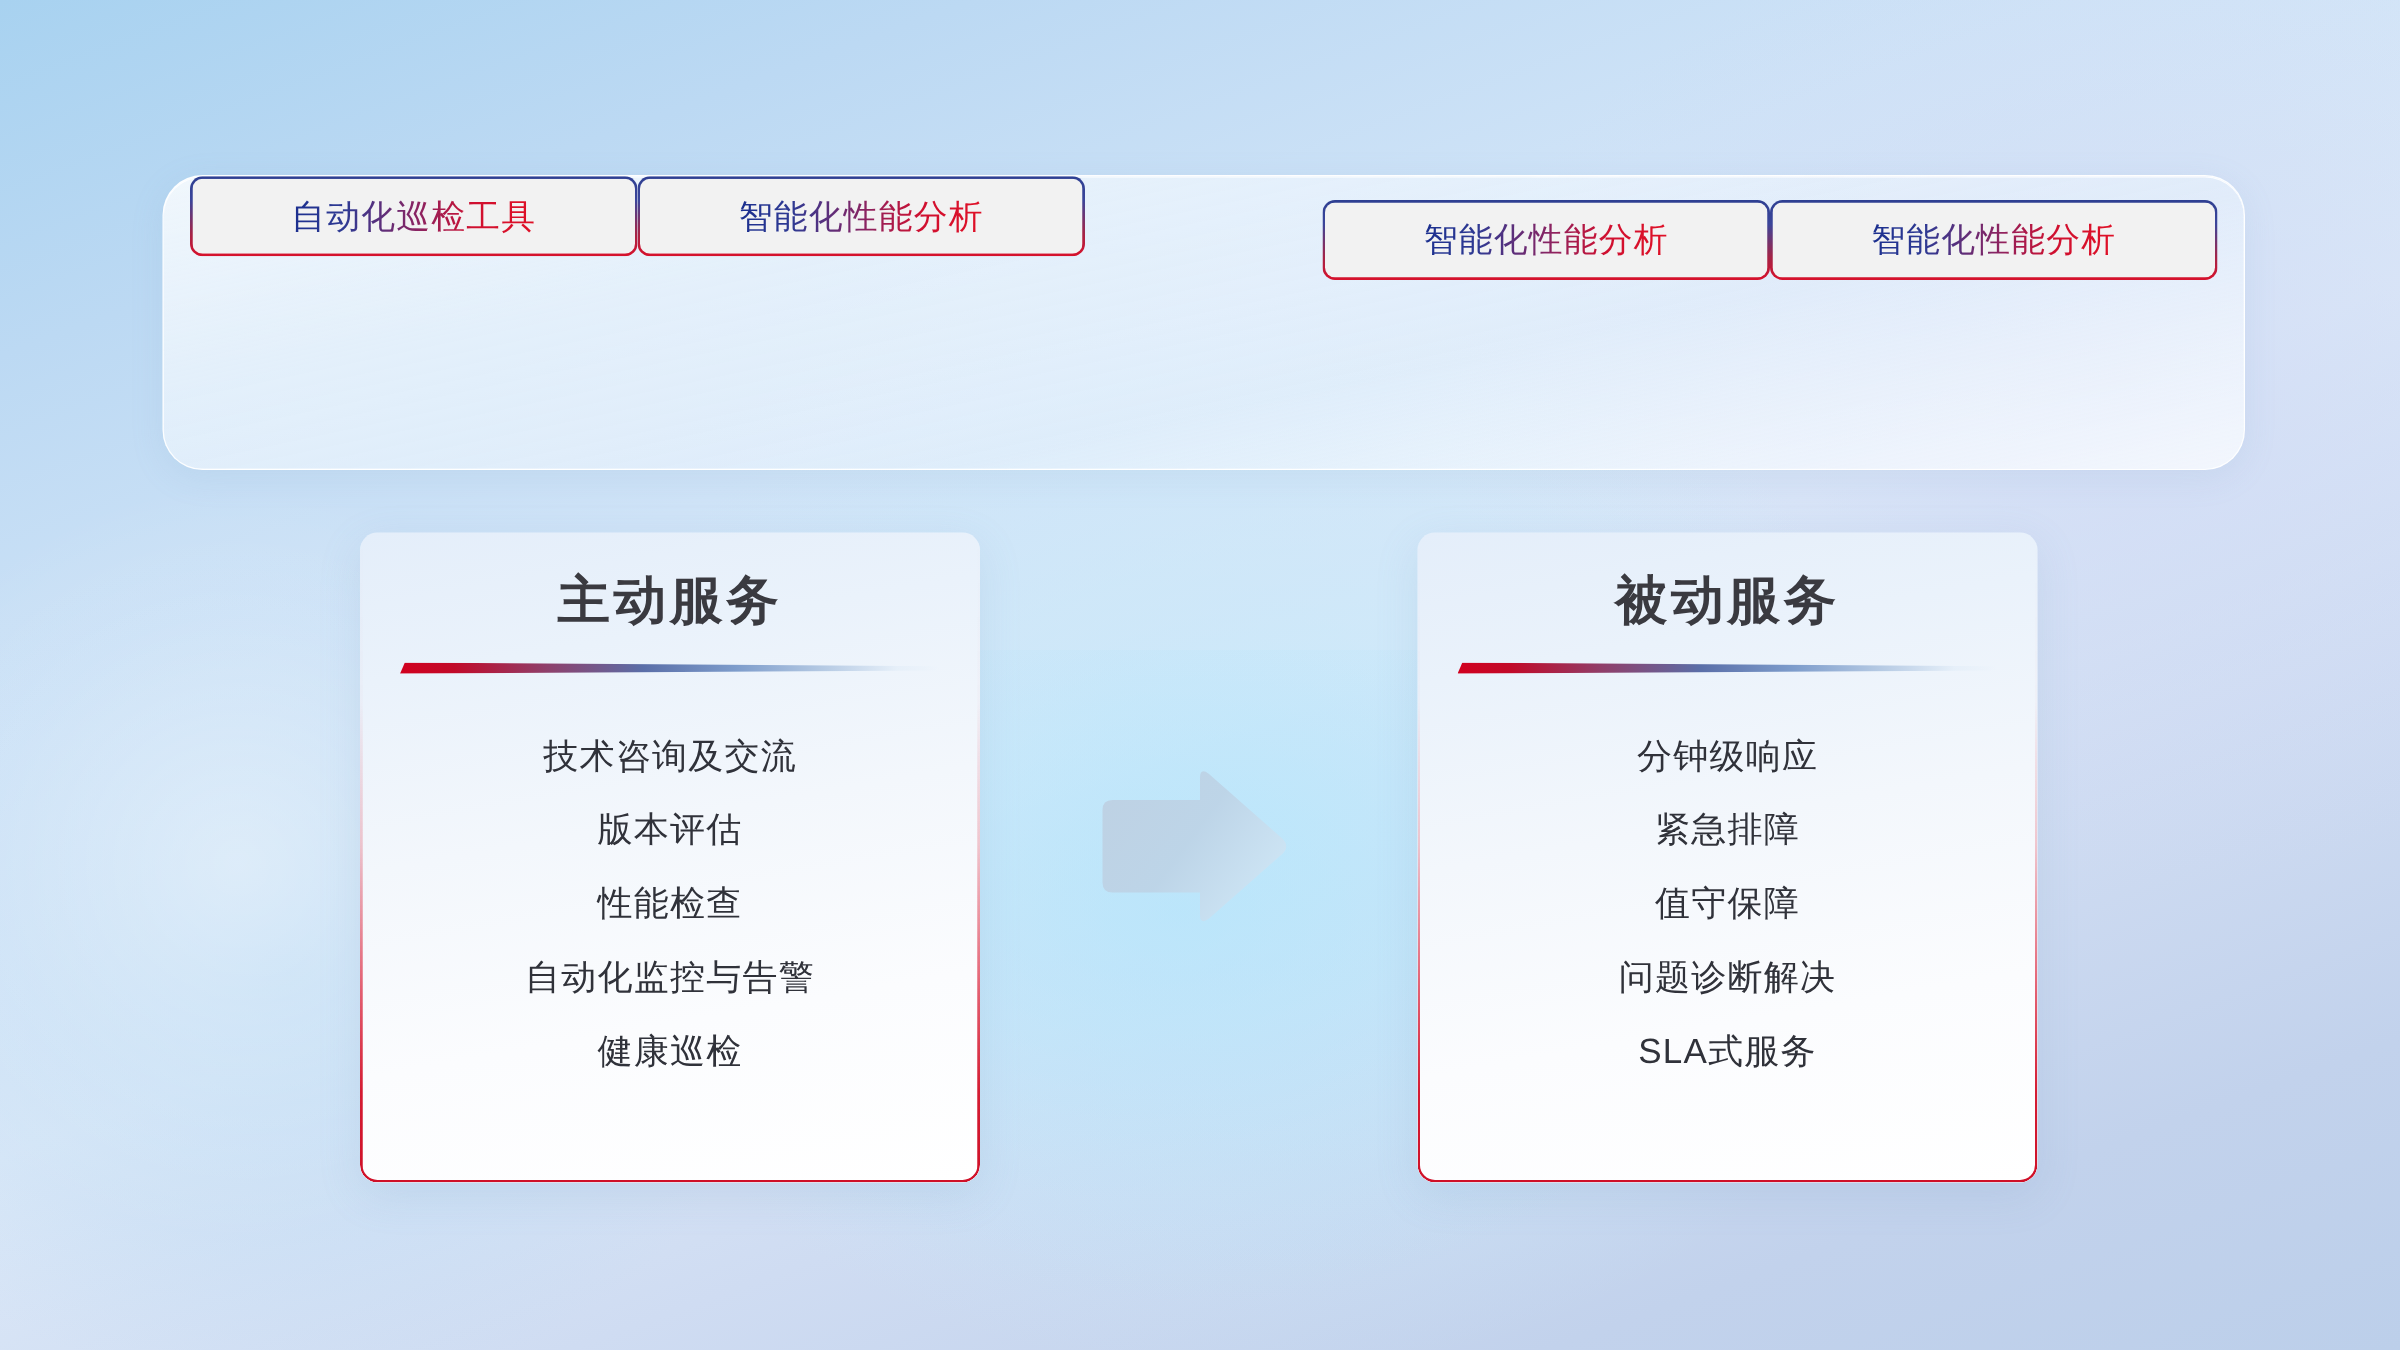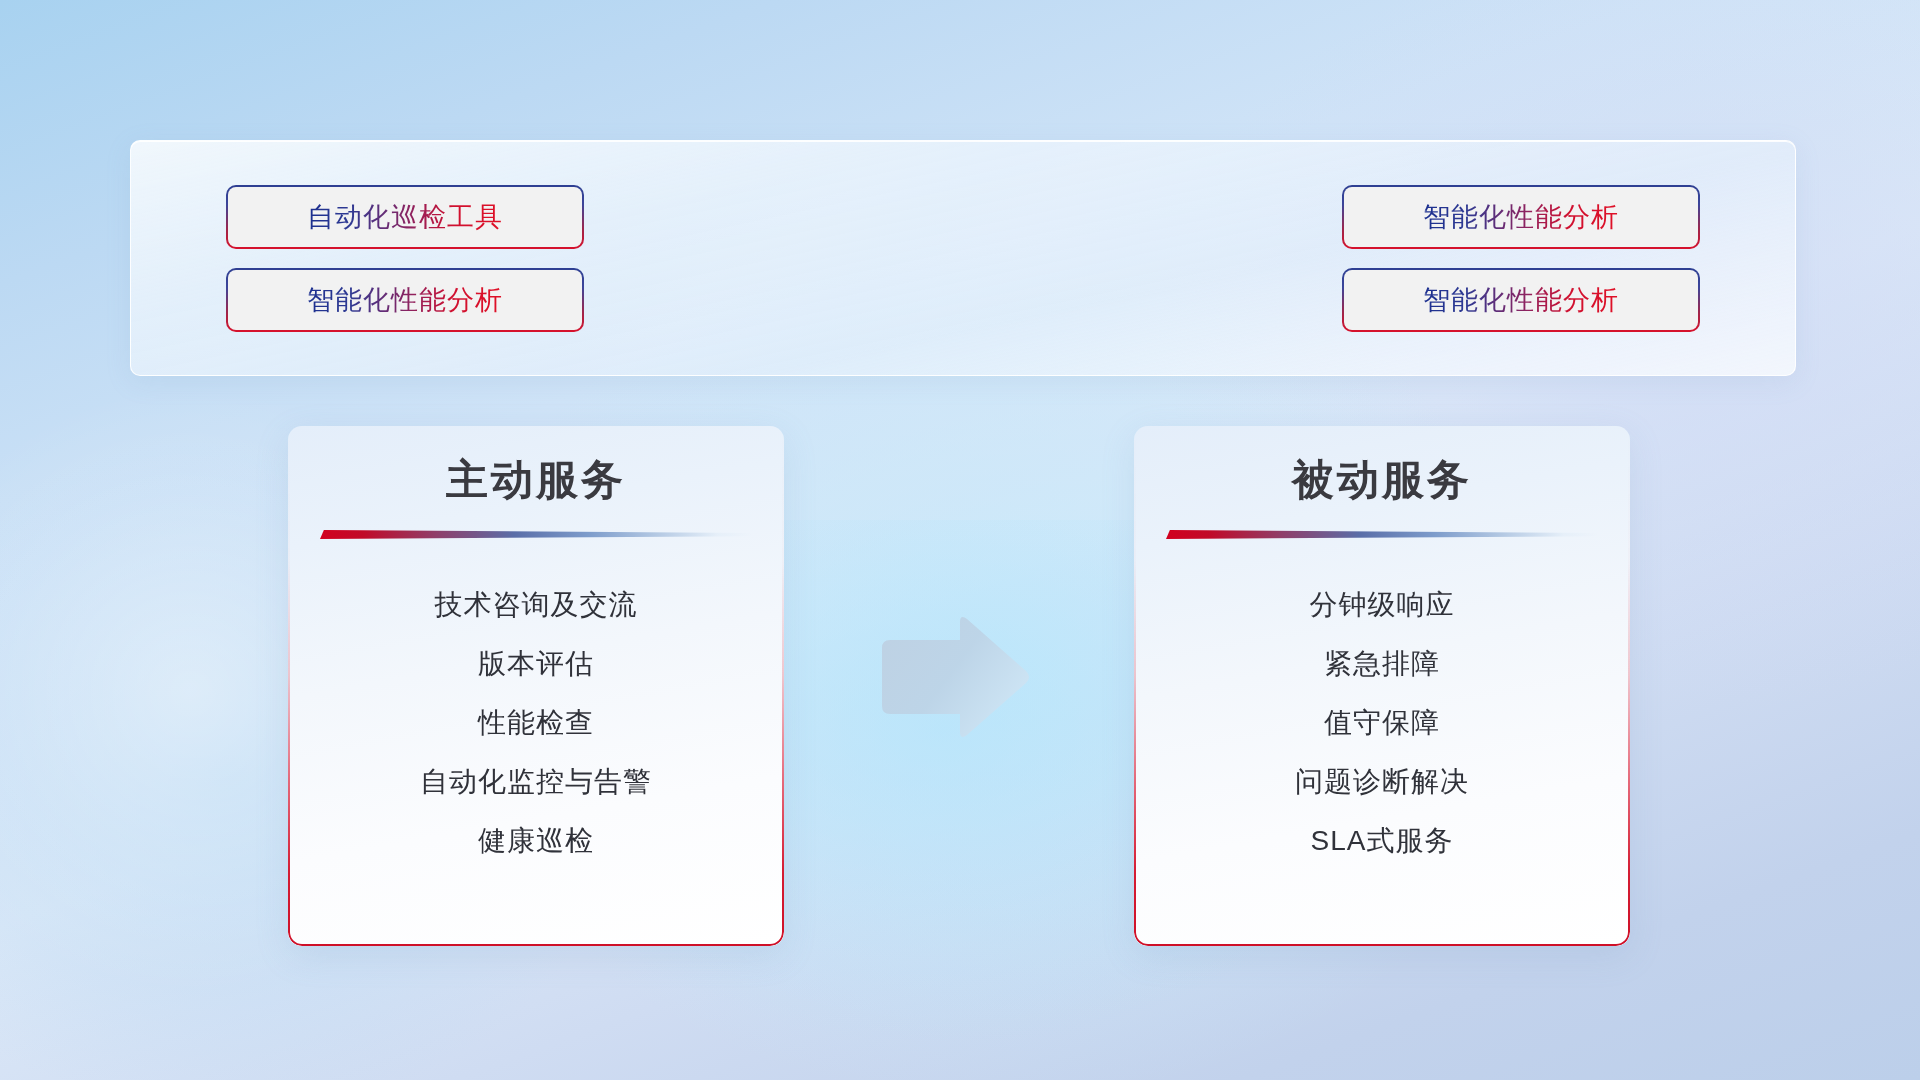--- a/index.html
+++ b/index.html
@@ -42,27 +42,26 @@
     pointer-events: none;
   }
 
   
   .tag-panel {
     position: absolute;
     left: 130px;
     top: 140px;
     width: 1666px;
     height: 236px;
-    border-radius: 10px;
+    border-radius: 32px;
     background: linear-gradient(168deg, rgba(255,255,255,0.80) 0%, rgba(247,251,255,0.62) 30%, rgba(235,244,253,0.55) 62%, rgba(250,252,255,0.80) 100%);
     border: 1px solid rgba(255,255,255,0.92);
     box-shadow: 0 6px 26px rgba(120,160,200,0.13), inset 0 1px 0 rgba(255,255,255,0.9);
     box-sizing: border-box;
     display: flex;
-    flex-direction: column;
     justify-content: center;
     z-index: 3;
   }
   .tag-row {
     display: flex;
     justify-content: space-between;
     padding: 0 95px;
     box-sizing: border-box;
   }
   .tag-row + .tag-row { margin-top: 19px; }

